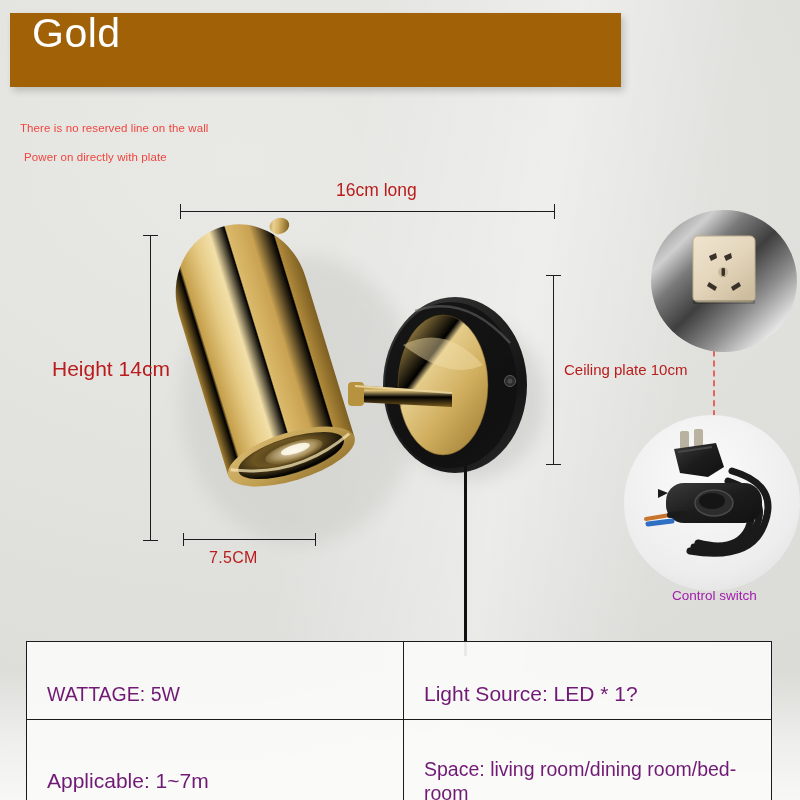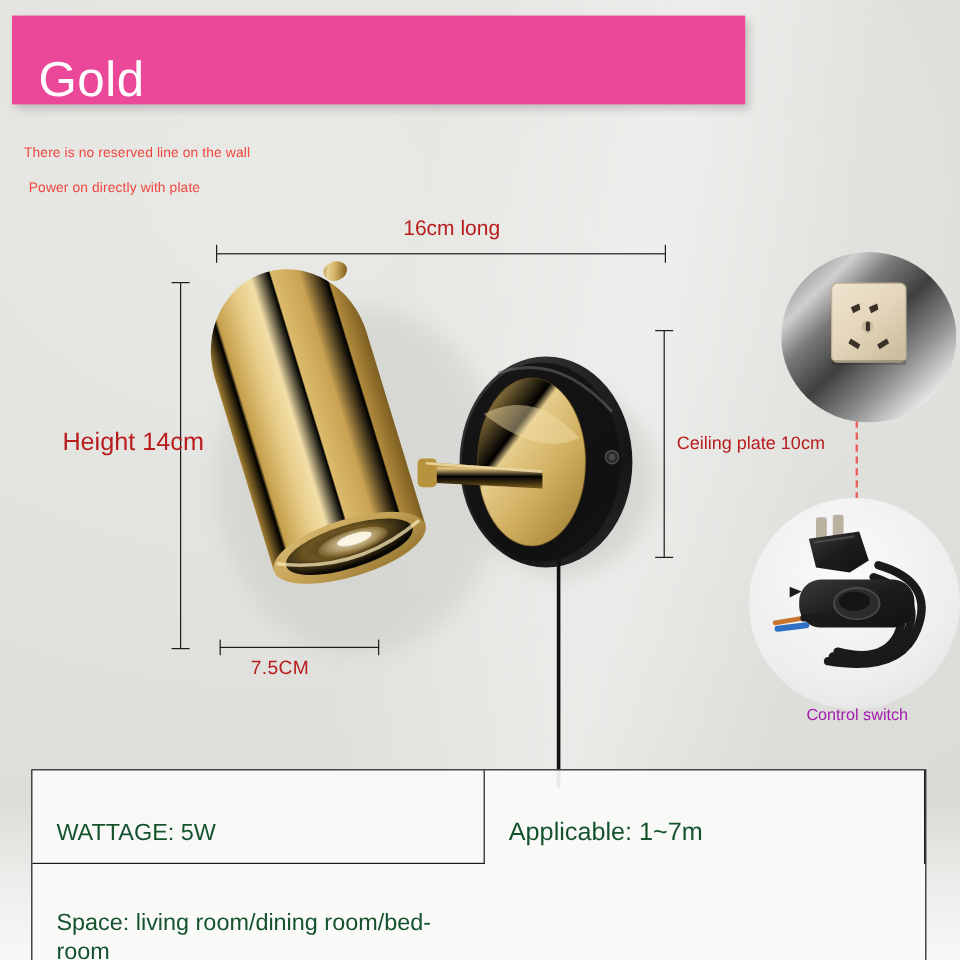--- a/index.html
+++ b/index.html
@@ -24,22 +24,22 @@
   }
   #floor-glow {
     position:absolute; left:0; bottom:0; width:800px; height:130px;
     background:linear-gradient(to bottom, rgba(255,255,255,0) 0%, rgba(255,255,255,.55) 55%, rgba(255,255,255,.8) 100%);
     pointer-events:none;
   }
 
   
   #header-bar {
     position:absolute; left:10px; top:13px; width:611px; height:74px;
-    background:#ec4899;
-    display:flex; align-items:flex-end;
+    background:#a16207;
+    display:flex; align-items:flex-start;
     box-shadow:3px 4px 7px rgba(0,0,0,.18);
     gap:45px;
   }
   #title-main {
     color:#fff; font-size:41px; line-height:1;
     margin-left:22px; letter-spacing:.5px; font-weight:400;
   }
   #title-sub {
     color:#fff; font-size:34px; line-height:1;
     margin-left:34px; font-weight:400; white-space:nowrap;
@@ -115,21 +115,21 @@
   .cell {
     border-right:1.6px solid #1b1b1b;
     border-bottom:1.6px solid #1b1b1b;
     display:flex; align-items:center;
     padding:0 9px 0 20px;
     position:relative;
     overflow:hidden;
   }
   .cell.r-edge { border-right:none; }
   .cell.b-edge { border-bottom:none; }
-  .cell-text { font-size:19.5px; color:#14532d; line-height:1.25;margin-top:27px; }
+  .cell-text { font-size:19.5px; color:#701a75; line-height:1.25;margin-top:27px; }
   .cell-text.big   { font-size:21px; }
   .ghost {
     position:absolute; left:20px; font-size:19px; color:rgba(60,60,60,.16);
     white-space:nowrap; pointer-events:none;
   }
   #ghost-a { top:42px; }
   #ghost-b { top:54px; }
 </style>
 </head>
 <body>
@@ -360,20 +360,23 @@
   </g>
 </svg>
 
 <div id="inset-switch-label">Control switch</div>
 
 <div id="spec-table">
   <div class="cell">
     <span class="cell-text">WATTAGE: 5W</span>
     <span class="ghost" id="ghost-a"></span>
   </div>
+  <div class="cell r-edge">
+    <span class="cell-text big">Light Source: LED * 1?</span>
+  </div>
   <div class="cell b-edge">
     <span class="cell-text big">Applicable: 1~7m</span>
     <span class="ghost" id="ghost-b"></span>
   </div>
   <div class="cell r-edge b-edge">
     <span class="cell-text">Space: living room/dining room/bed-room</span>
   </div>
 </div>
 
 </body></html>

